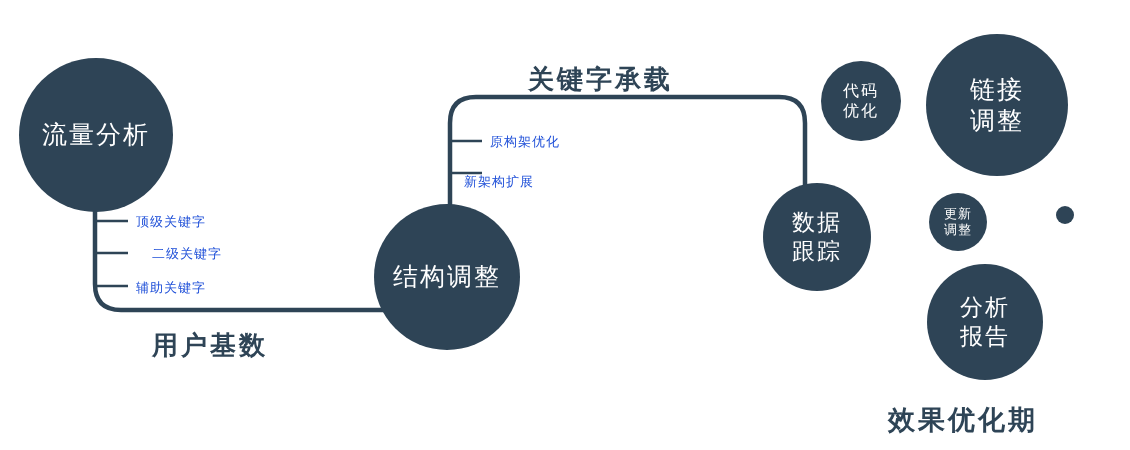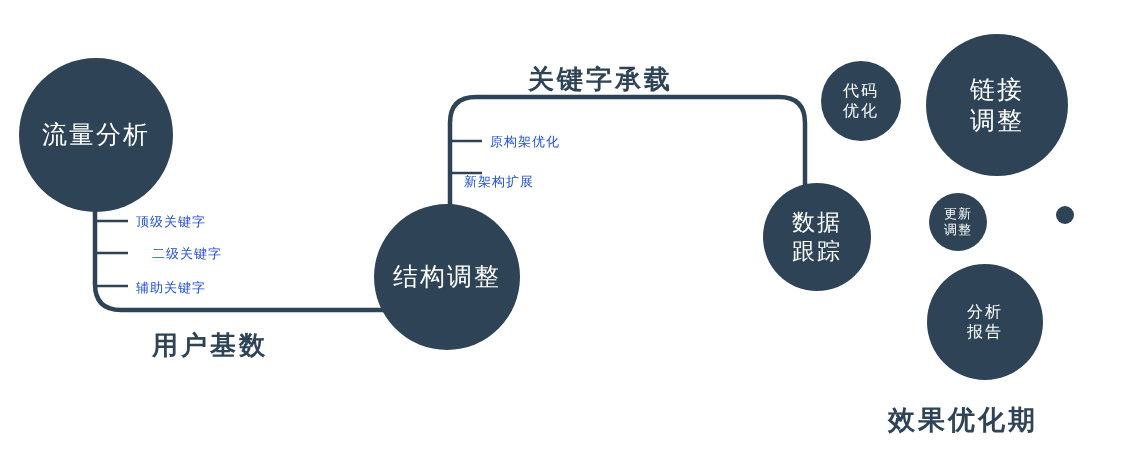--- a/index.html
+++ b/index.html
@@ -35,21 +35,21 @@
     line-height: 1.25;
   }
   .node span { display: block; }
 
   .node-traffic     { left: 19px;  top: 58px;  width: 154px; height: 154px; font-size: 25px; }
   .node-structure   { left: 374px; top: 204px; width: 146px; height: 146px; font-size: 25px; }
   .node-tracking    { left: 763px; top: 183px; width: 108px; height: 108px; font-size: 23px; }
   .node-code        { left: 821px; top: 61px;  width: 80px;  height: 80px;  font-size: 16px; justify-content: center; }
   .node-link        { left: 926px; top: 34px;  width: 142px; height: 142px; font-size: 25px; }
   .node-update      { left: 929px; top: 193px; width: 58px;  height: 58px;  font-size: 13px; letter-spacing: 1px; }
-  .node-report      { left: 927px; top: 264px; width: 116px; height: 116px; font-size: 16px; }
+  .node-report      { left: 927px; top: 264px; width: 116px; height: 116px; font-size: 23px; }
   .node-dot         { left: 1056px; top: 206px; width: 18px; height: 18px; }
 
   .edge-label {
     position: absolute;
     color: #2e4456;
     font-weight: bold;
     font-size: 26px;
     letter-spacing: 3px;
     z-index: 3;
     white-space: nowrap;

